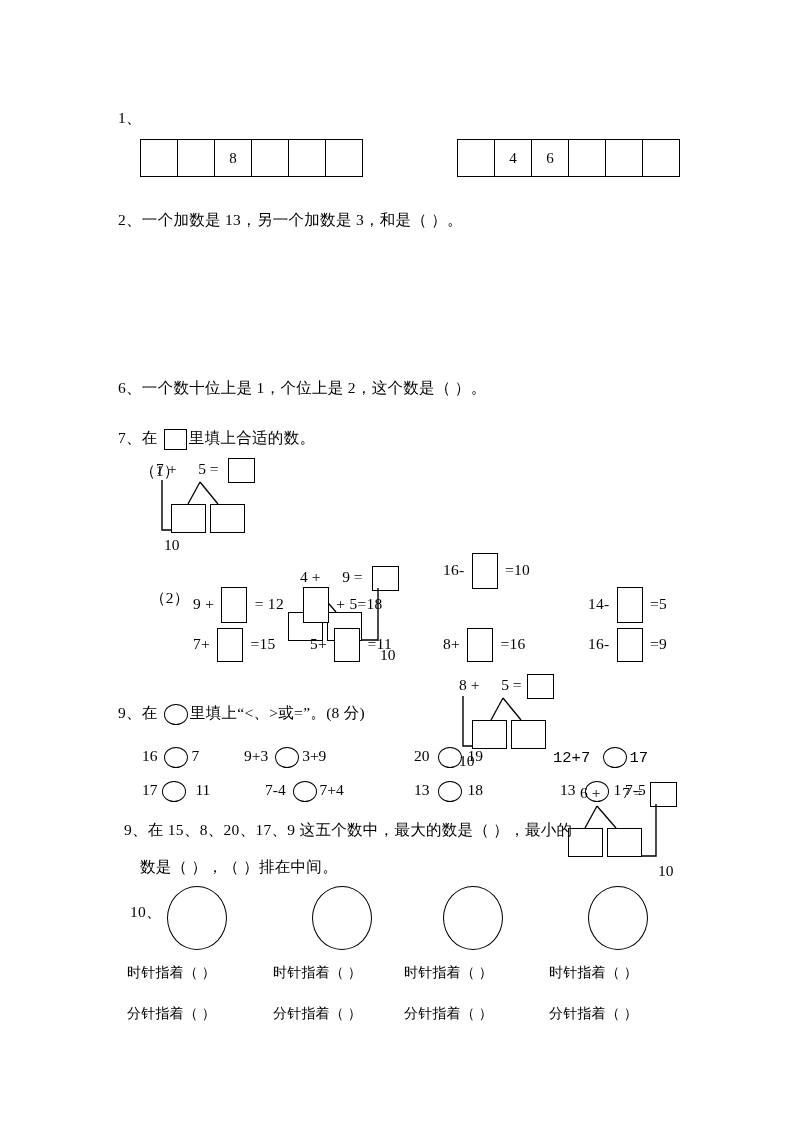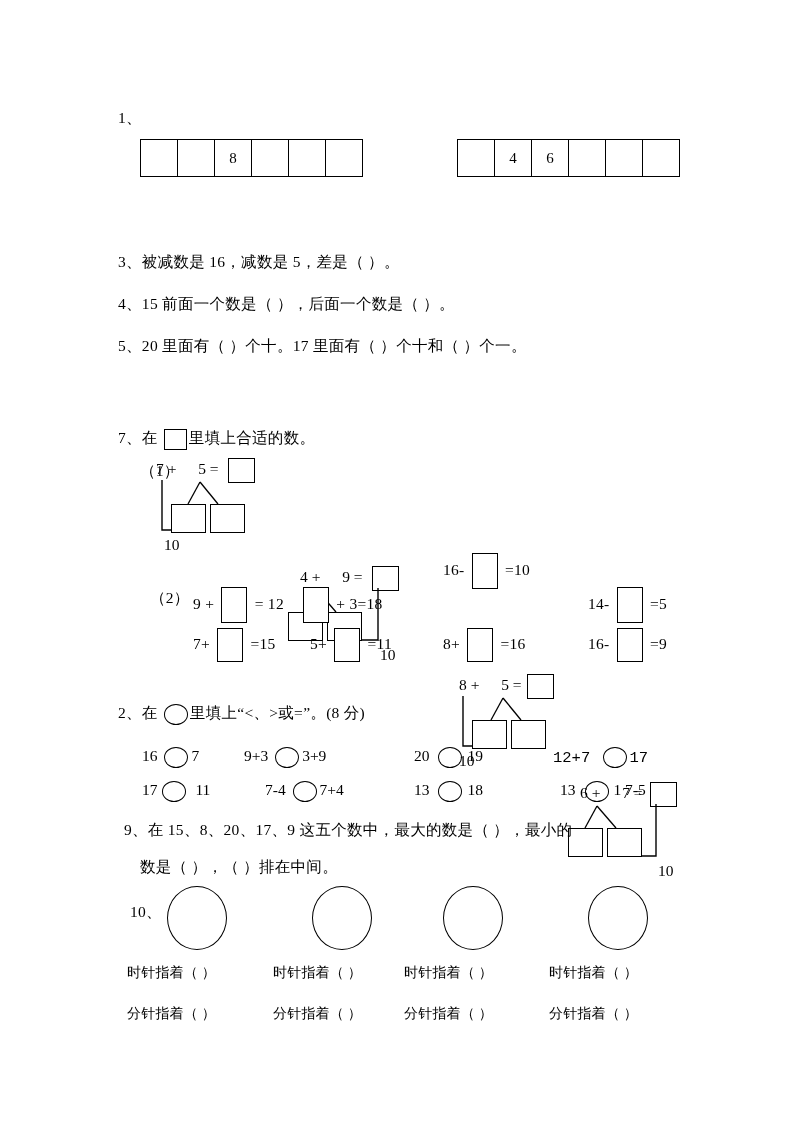--- a/index.html
+++ b/index.html
@@ -96,23 +96,22 @@
 
   <div class="abs strip" style="left:457px; top:139px;">
     <div class="cell"></div>
     <div class="cell">4</div>
     <div class="cell">6</div>
     <div class="cell"></div>
     <div class="cell"></div>
     <div class="cell"></div>
   </div>
 
-  <div class="abs qtext" style="left:118px; top:252px;">3、被减数是 16，减数是 5，差是（      ）。</div>
-  <div class="abs qtext" style="left:118px; top:294px;">4、15 前面一个数是（    ），后面一个数是（      ）。</div>
-  <div class="abs qtext" style="left:118px; top:336px;">5、20 里面有（    ）个十。17 里面有（    ）个十和（    ）个一。</div>
+  <div class="abs qtext" style="left:118px; top:210px;">2、一个加数是 13，另一个加数是 3，和是（      ）。</div>
+  <div class="abs qtext" style="left:118px; top:378px;">6、一个数十位上是 1，个位上是 2，这个数是（      ）。</div>
 
   <div class="abs qtext" style="left:118px; top:420px;margin-top:8px;">
     <span>7、在</span>
     <span class="box box-inline" style="margin:0 2px;"></span><span>里填上合适的数。</span>
   </div>
 
   <div class="abs qtext" style="left:140px; top:461px;">（1）</div>
 
   <div class="abs decomp" style="left:156px; top:458px;text-decoration:underline;">
     <div class="top">
@@ -185,21 +184,21 @@
   <div class="abs qtext" style="left:150px; top:588px;">（2）</div>
 
   <div class="abs qtext" style="left:193px; top:587px;">
     <span>9 +</span>
     <span class="box box-eq" style="margin:0 3px;"></span>
     <span>= 12</span>
   </div>
   <div class="abs qtext" style="left:300px; top:587px;">
     <span></span>
     <span class="box box-eq" style="margin:0 3px;"></span>
-    <span>+ 3=18</span>
+    <span>+ 5=18</span>
   </div>
   <div class="abs qtext" style="left:443px; top:553px;">
     <span>16-</span>
     <span class="box box-eq" style="margin:0 3px;"></span>
     <span>=10</span>
   </div>
   <div class="abs qtext" style="left:588px; top:587px;">
     <span>14-</span>
     <span class="box box-eq" style="margin:0 3px;"></span>
     <span>=5</span>
@@ -220,21 +219,21 @@
     <span class="box box-eq2" style="margin:0 3px;"></span>
     <span>=16</span>
   </div>
   <div class="abs qtext" style="left:588px; top:628px;">
     <span>16-</span>
     <span class="box box-eq2" style="margin:0 3px;"></span>
     <span>=9</span>
   </div>
 
   <div class="abs qtext" style="left:118px; top:703px;">
-    <span>2、在</span>
+    <span>9、在</span>
     <span class="circ" style="margin:0 2px;"></span><span>里填上“&lt;、&gt;或=”。(8 分)</span>
   </div>
 
   <div class="abs cmp" style="left:142px; top:747px;">
     <span>16</span>
     <span class="circ" style="margin:0 3px;"></span><span>7</span>
   </div>
   <div class="abs cmp" style="left:244px; top:747px;">
     <span>9+3</span>
     <span class="circ" style="margin:0 3px;"></span><span>3+9</span>

